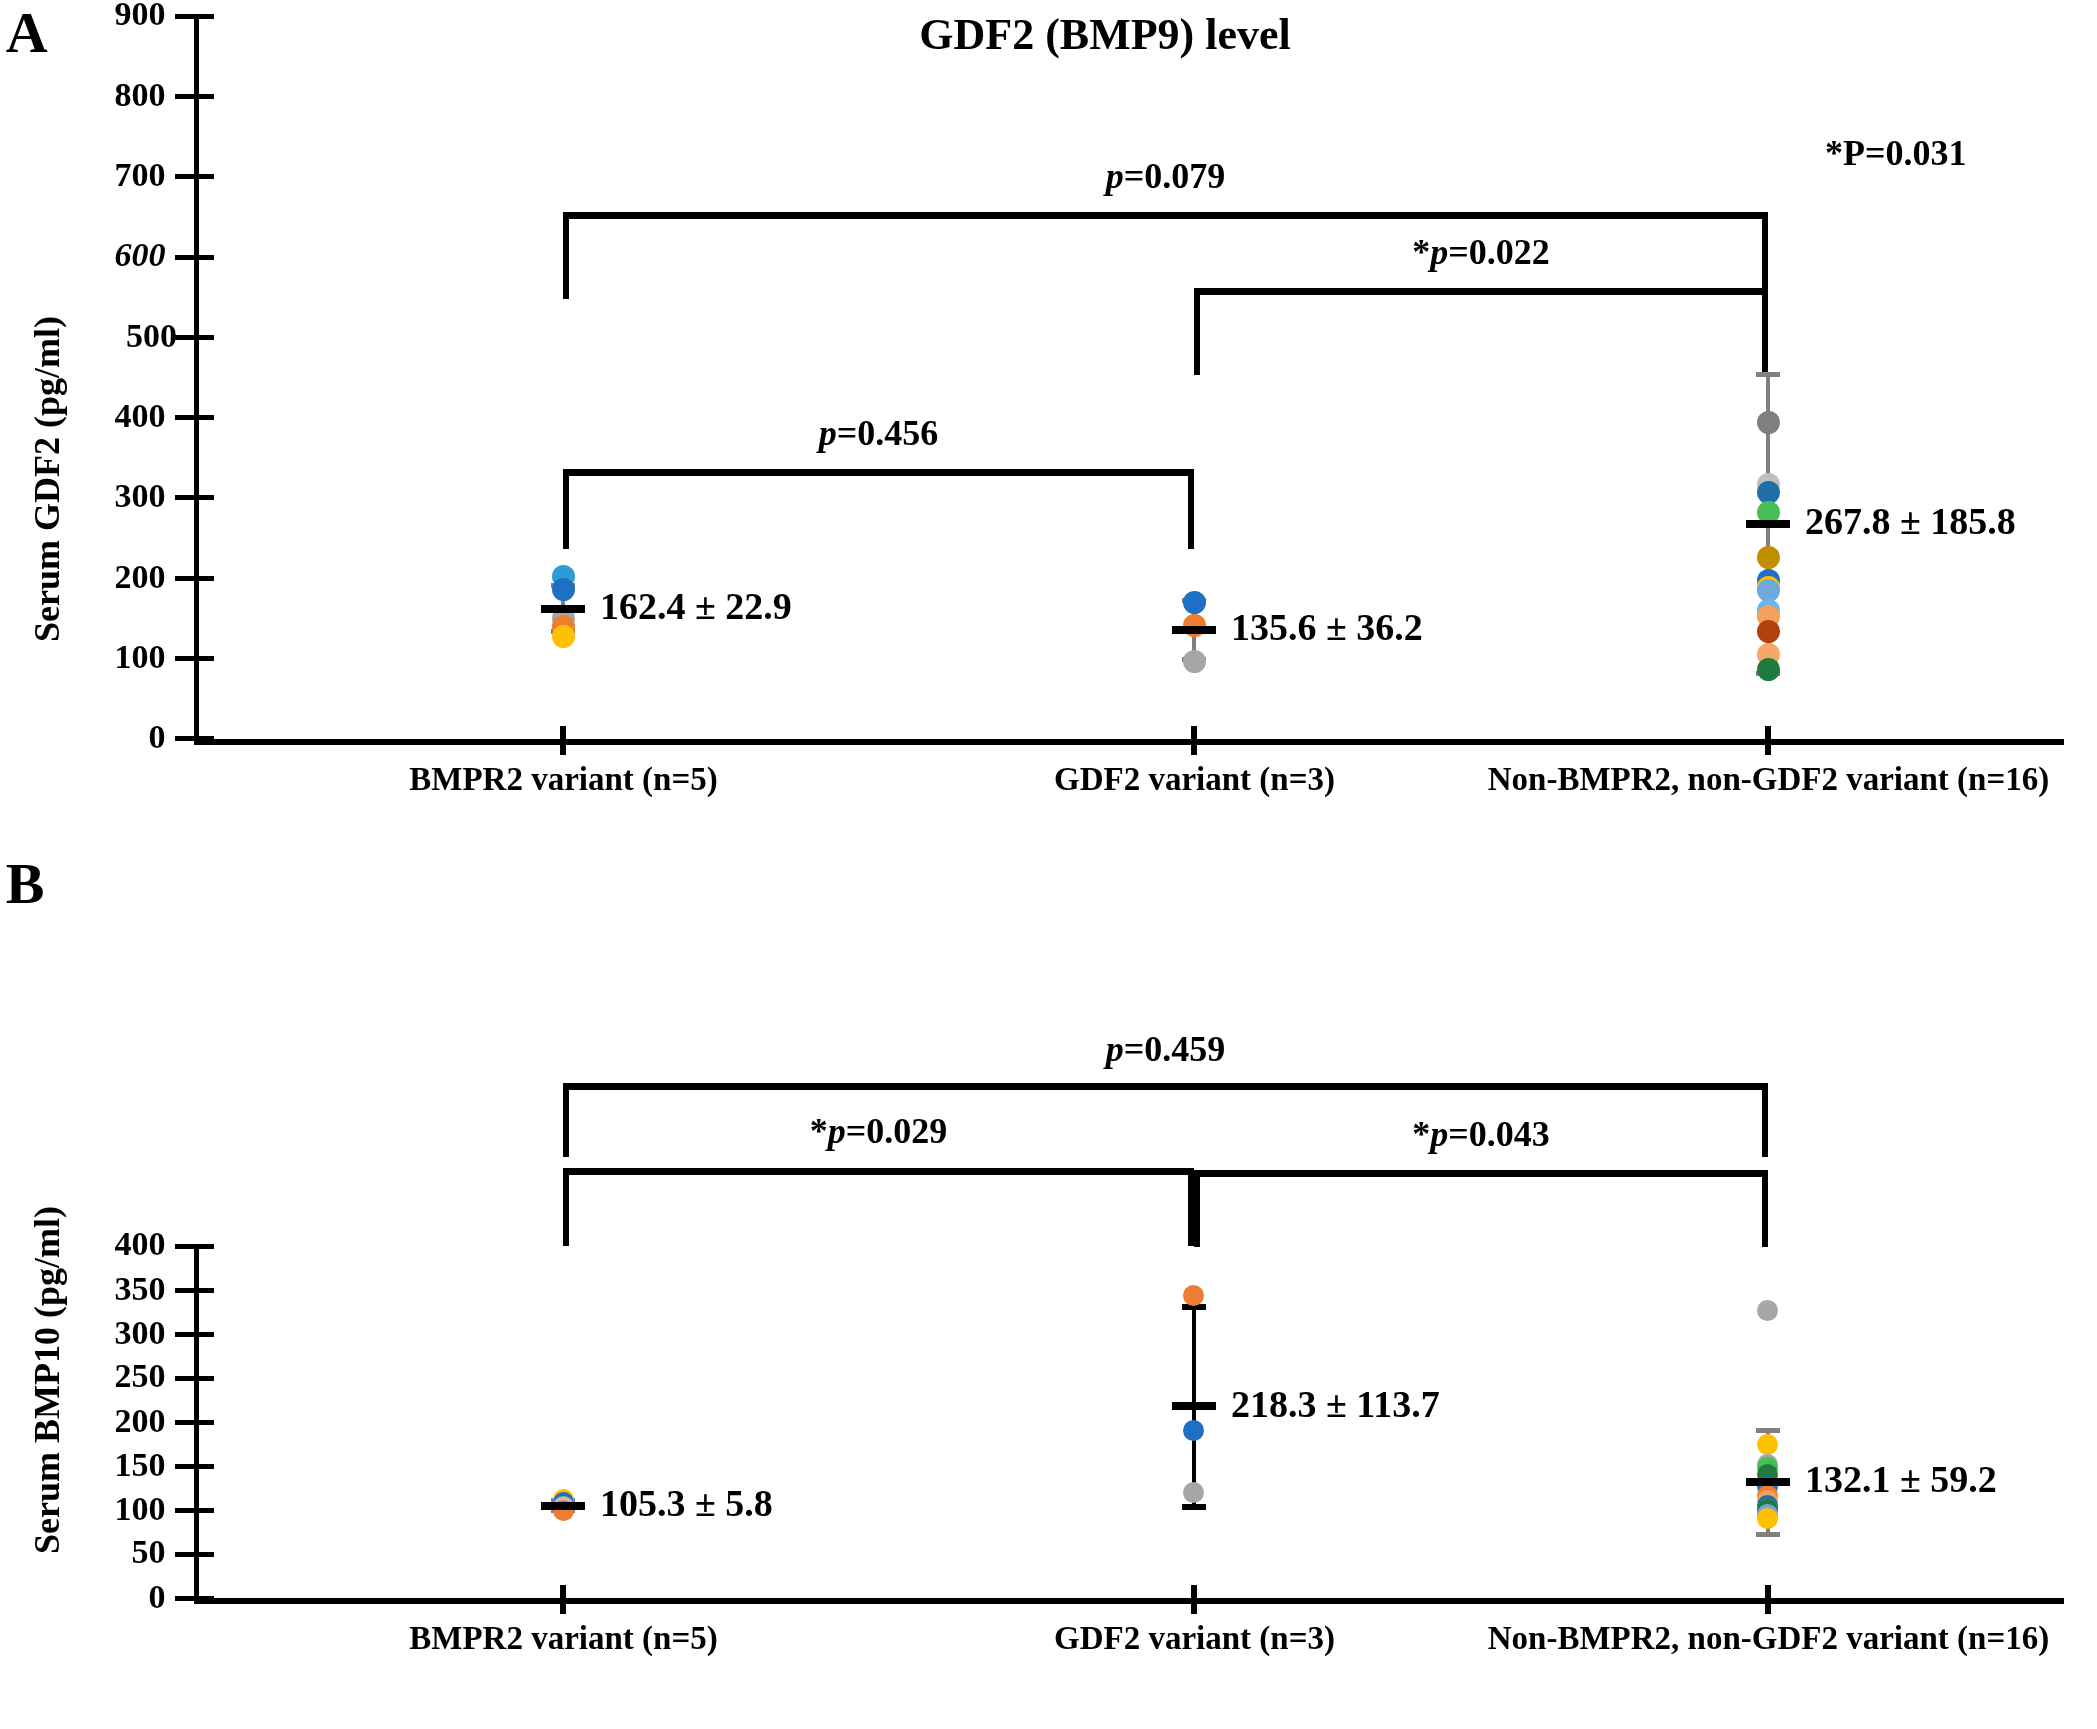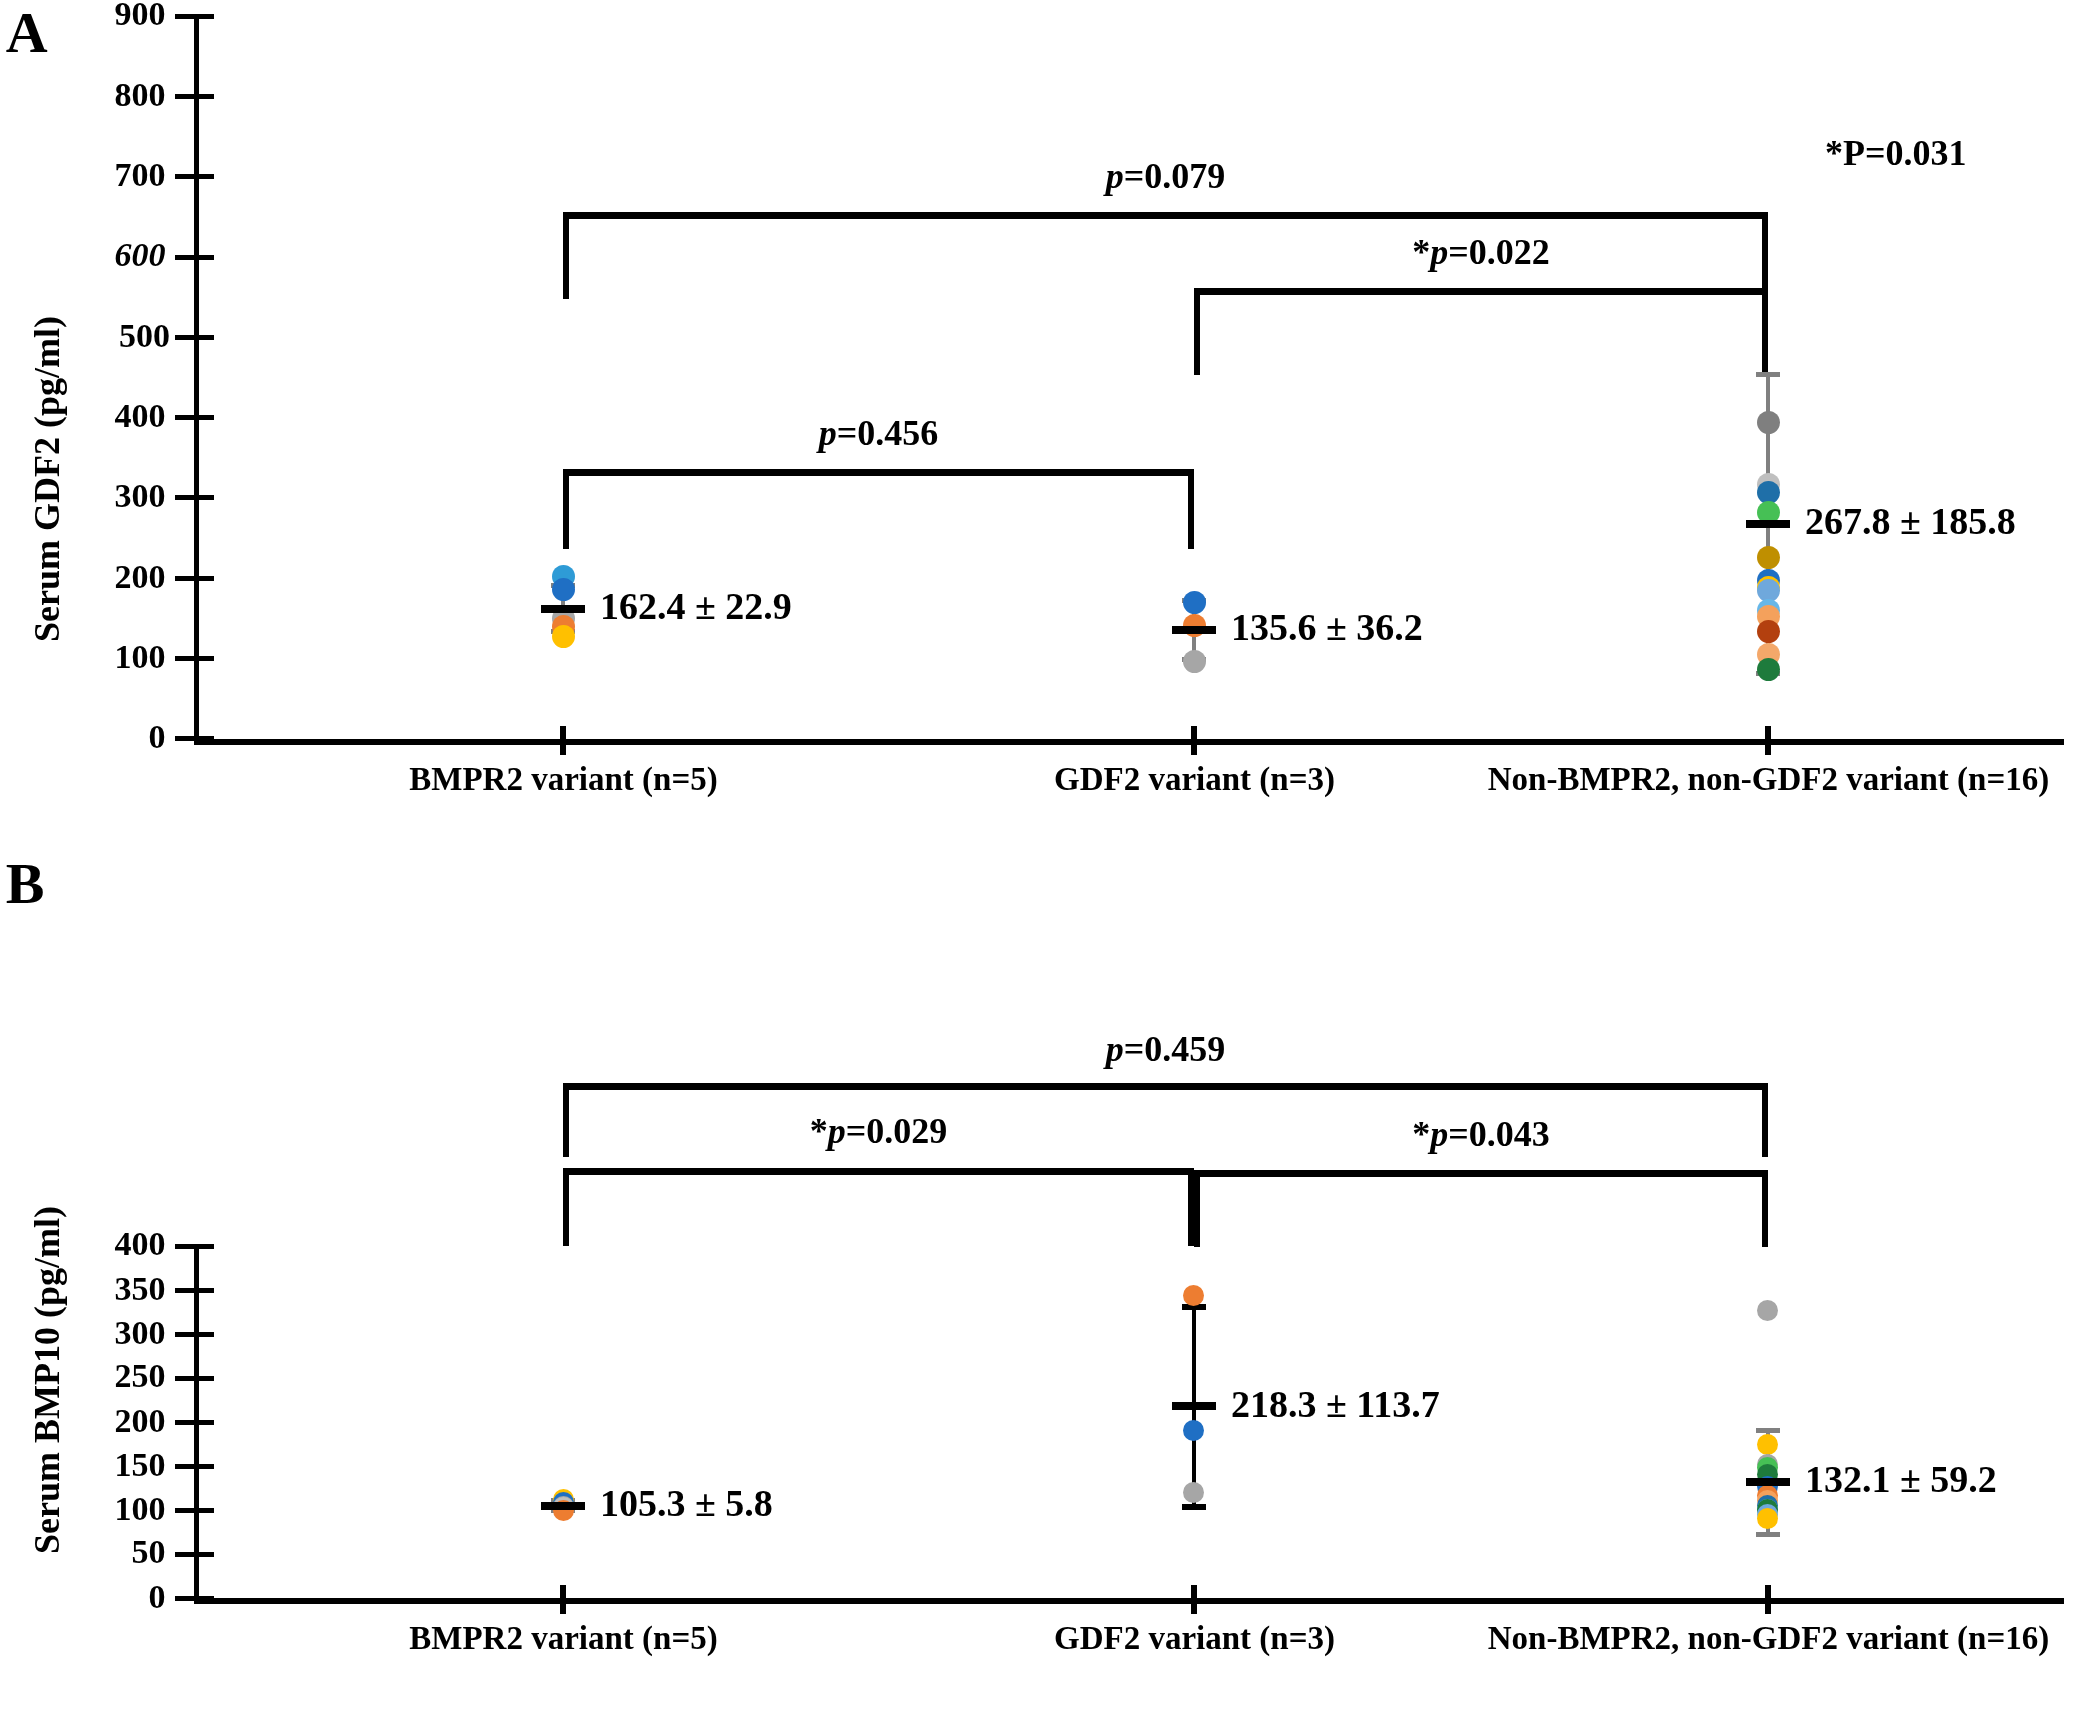--- a/index.html
+++ b/index.html
@@ -170,37 +170,38 @@
     font-family: "Liberation Serif", "DejaVu Serif", serif;
   }
 </style>
 </head>
 <body>
 
 <div class="figure">
 
   <div class="panel" id="panelA">
     <div class="panel-letter" style="left:5.7px; top:4.3px;">A</div>
+    <div class="panel-title" style="left:784px; top:13px; width:642px;">GDF2 (BMP9) level</div>
     <div class="corner-pval" style="left:1825px; top:135px;">*P=0.031</div>
     <div class="ylabel" style="left:28.5px; top:642px;">Serum GDF2 (pg/ml)</div>
     <div class="plot" id="plotA">
         <div class="axis-line y-axis" style="left:194px; top:15.7px; height:729px;"></div>
         <div class="axis-line x-axis" style="left:194px; top:739px; width:1870px;"></div>
         <div class="tick-y" style="left:175px; top:736px; width:39px;"></div>
         <div class="ytick-label" style="left:1.4px; top:720px; width:164px;">0</div>
         <div class="tick-y" style="left:175px; top:656px; width:39px;"></div>
         <div class="ytick-label" style="left:1.4px; top:640px; width:164px;">100</div>
         <div class="tick-y" style="left:175px; top:576px; width:39px;"></div>
         <div class="ytick-label" style="left:1.4px; top:560px; width:164px;">200</div>
         <div class="tick-y" style="left:175px; top:495px; width:39px;"></div>
         <div class="ytick-label" style="left:1.4px; top:479px; width:164px;">300</div>
         <div class="tick-y" style="left:175px; top:415px; width:39px;"></div>
         <div class="ytick-label" style="left:1.4px; top:399px; width:164px;">400</div>
         <div class="tick-y" style="left:175px; top:335px; width:39px;"></div>
-        <div class="ytick-label" style="left:6px; top:319px; width:164px;">500</div>
+        <div class="ytick-label" style="left:13px; top:319px; width:164px;">500</div>
         <div class="tick-y" style="left:175px; top:255px; width:39px;"></div>
         <div class="ytick-label" style="left:1.4px; top:238px; width:164px;font-style:italic;">600</div>
         <div class="tick-y" style="left:175px; top:174px; width:39px;"></div>
         <div class="ytick-label" style="left:1.4px; top:158px; width:164px;">700</div>
         <div class="tick-y" style="left:175px; top:94px; width:39px;"></div>
         <div class="ytick-label" style="left:1.4px; top:78px; width:164px;">800</div>
         <div class="tick-y" style="left:175px; top:13.5px; width:39px;"></div>
         <div class="ytick-label" style="left:1.4px; top:-2.9px; width:164px;">900</div>
         <div class="tick-x" style="left:560px; top:726px; height:28.5px;"></div>
         <div class="xtick-label" style="left:207px; top:763px; width:713px;">BMPR2 variant (n=5)</div>

